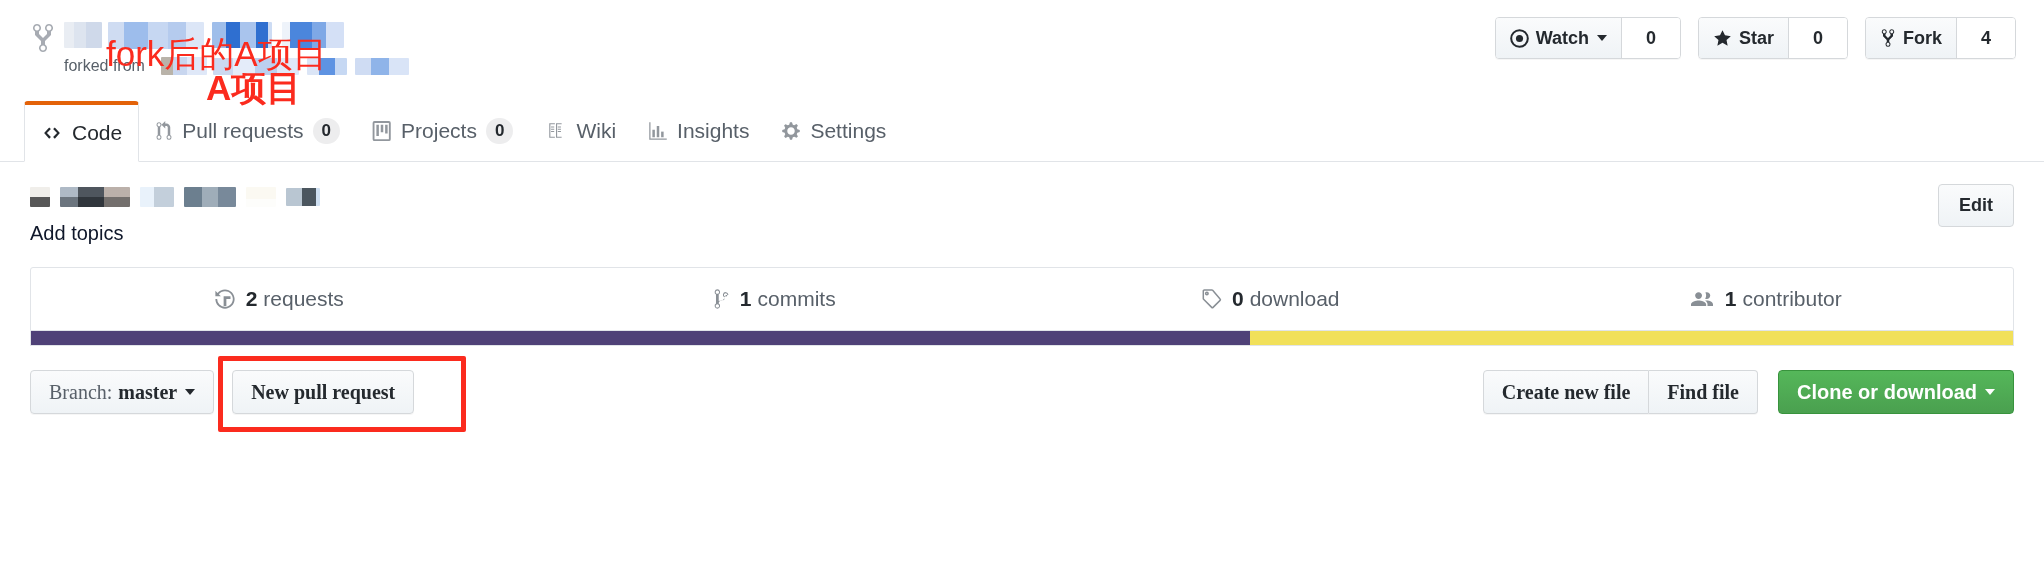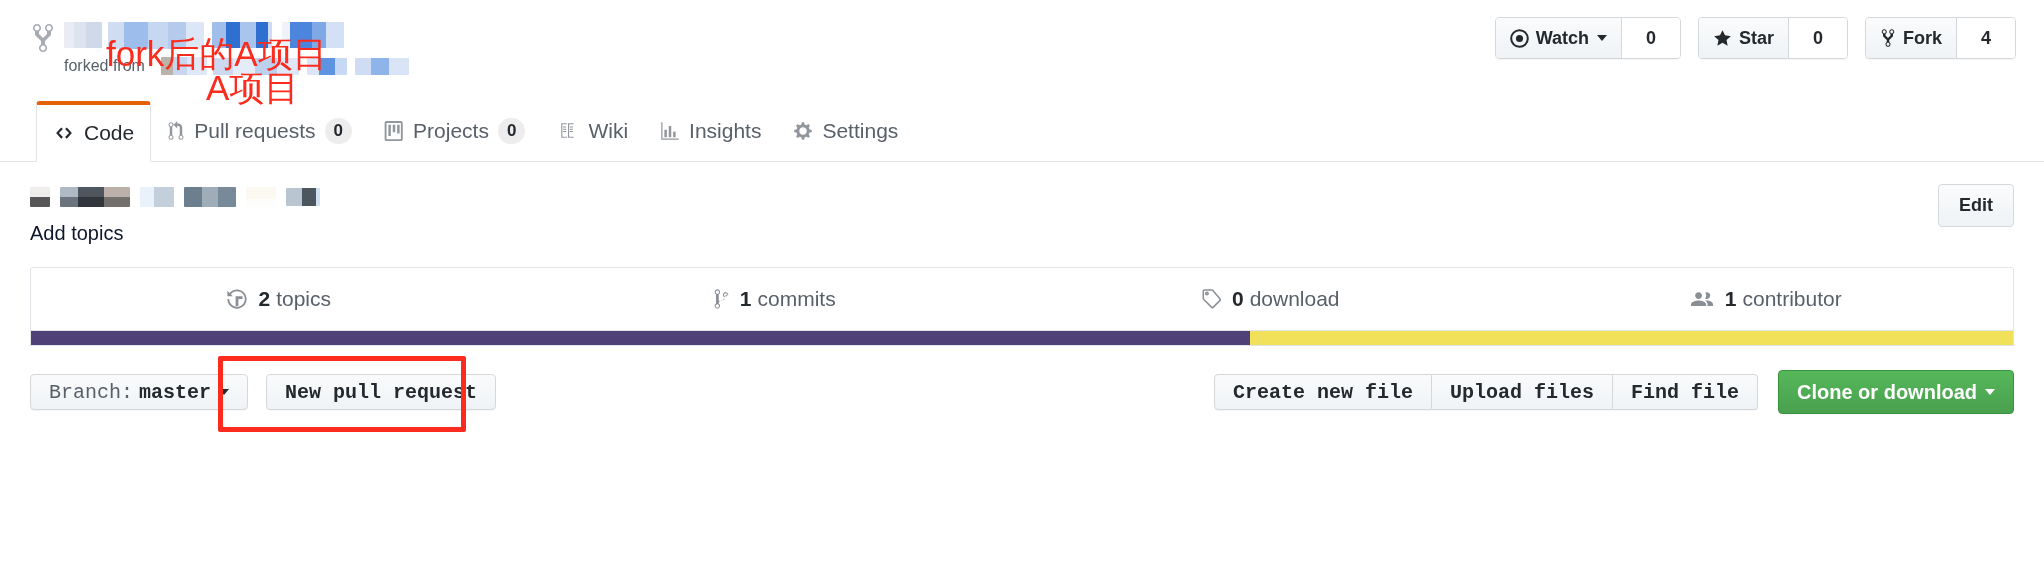--- a/index.html
+++ b/index.html
@@ -96,21 +96,21 @@
   
   .annot {
     position: absolute;
     color: #fb2b1e;
     font-size: 35px;
     line-height: 1;
     white-space: nowrap;
     pointer-events: none;
   }
   .annot-1 { left: 42px; top: 18px; }
-  .annot-2 { left: 142px; top: 52px; }
+  .annot-2 { left: 142px; top: 52px; font-weight: bold; }
 
   
   .header-actions {
     position: absolute;
     right: 28px;
     top: 17px;
     display: flex;
     gap: 17px;
   }
   .btn-group {
@@ -144,21 +144,21 @@
     border-left: 5px solid transparent;
     border-right: 5px solid transparent;
     border-top: 6px solid #24292e;
     margin-left: 8px;
   }
 
   
   .nav-tabs {
     display: flex;
     align-items: flex-end;
-    padding-left: 36px;
+    padding-left: 24px;
     border-bottom: 1px solid #e1e4e8;
     height: 62px;
     box-sizing: border-box;
     background: #fff;
   }
   .tab {
     display: flex;
     align-items: center;
     height: 60px;
     padding: 0 16px;
@@ -283,24 +283,24 @@
     height: 48px;
   }
   .btn {
     border: 1px solid #d5d8db;
     border-radius: 4px;
     background: linear-gradient(#fafbfc, #eff3f6);
     font-size: 20px;
     font-weight: bold;
     color: #24292e;
     padding: 0 18px;
-    height: 36px;
-    display: flex;
-    align-items: center;
-    font-family: Liberation Mono, monospace;
+    height: 44px;
+    display: flex;
+    align-items: center;
+    font-family: Liberation Serif, serif;
     white-space: nowrap;
     cursor: pointer;
     box-shadow: 0 1px 0 rgba(27,31,35,.04);
   }
   .btn.branch-btn { font-weight: normal; color:#586069; }
   .btn.branch-btn b { color: #24292e; margin-left: 6px; }
   .btn.new-pr { margin-left: 18px; }
   .toolbar-right {
     margin-left: auto;
     display: flex;
@@ -491,21 +491,21 @@
 
 <div class="stats-wrap">
   <ul class="stats">
     <li>
       <span class="ic">
         <svg width="22" height="22" viewBox="0 0 14 16" fill="#586069">
           <path d="M8 13H6V6h5v2H8v5zM7 1C4.81 1 2.87 2.02 1.59 3.59L0 2v4h4L2.5 4.5C3.55 3.17 5.17 2.3 7 2.3c3.14 0 5.7 2.56 5.7 5.7s-2.56 5.7-5.7 5.7A5.71 5.71 0 0 1 1.3 8H0c0 3.86 3.14 7 7 7s7-3.14 7-7-3.14-7-7-7z"></path>
         </svg>
       </span>
       <b>2</b>
-      <span>topics</span>
+      <span>requests</span>
     </li>
     <li>
       <span class="ic">
         <svg width="17" height="22" viewBox="0 0 10 16" fill="#586069">
           <path d="M10 5c0-1.11-.89-2-2-2a1.993 1.993 0 0 0-1 3.72v.3c-.02.52-.23.98-.63 1.38-.4.4-.86.61-1.38.63-.83.02-1.48.16-2 .45V4.72a1.993 1.993 0 0 0-1-3.72 1.993 1.993 0 0 0-1 3.72v6.56A1.993 1.993 0 0 0 2 15a1.993 1.993 0 0 0 1-3.72v-.3c.02-.52.23-.98.63-1.38.4-.4.86-.61 1.38-.63.83-.02 1.48-.16 2-.45V6.72c.59-.34 1-.98 1-1.72zM2 1.8c.66 0 1.2.55 1.2 1.2 0 .65-.55 1.2-1.2 1.2C1.35 4.2.8 3.65.8 3c0-.65.55-1.2 1.2-1.2zm0 12.41c-.66 0-1.2-.55-1.2-1.2 0-.65.55-1.2 1.2-1.2.65 0 1.2.55 1.2 1.2 0 .65-.55 1.2-1.2 1.2zm6-8c-.66 0-1.2-.55-1.2-1.2 0-.65.55-1.2 1.2-1.2.65 0 1.2.55 1.2 1.2 0 .65-.55 1.2-1.2 1.2z"></path>
         </svg>
       </span>
       <b>1</b>
       <span>commits</span>
     </li>
@@ -542,21 +542,20 @@
     <b>master</b>
     <span class="caret"></span>
   </button>
 
   <button class="btn new-pr">New pull request</button>
   <div class="annot-box"></div>
 
   <div class="toolbar-right">
     <div class="btn-split">
       <button class="btn">Create new file</button>
-      <button class="btn">Upload files</button>
       <button class="btn">Find file</button>
     </div>
     <button class="btn-green">
       <span>Clone or download</span>
       <span class="caret"></span>
     </button>
   </div>
 </div>
 
 </body></html>

